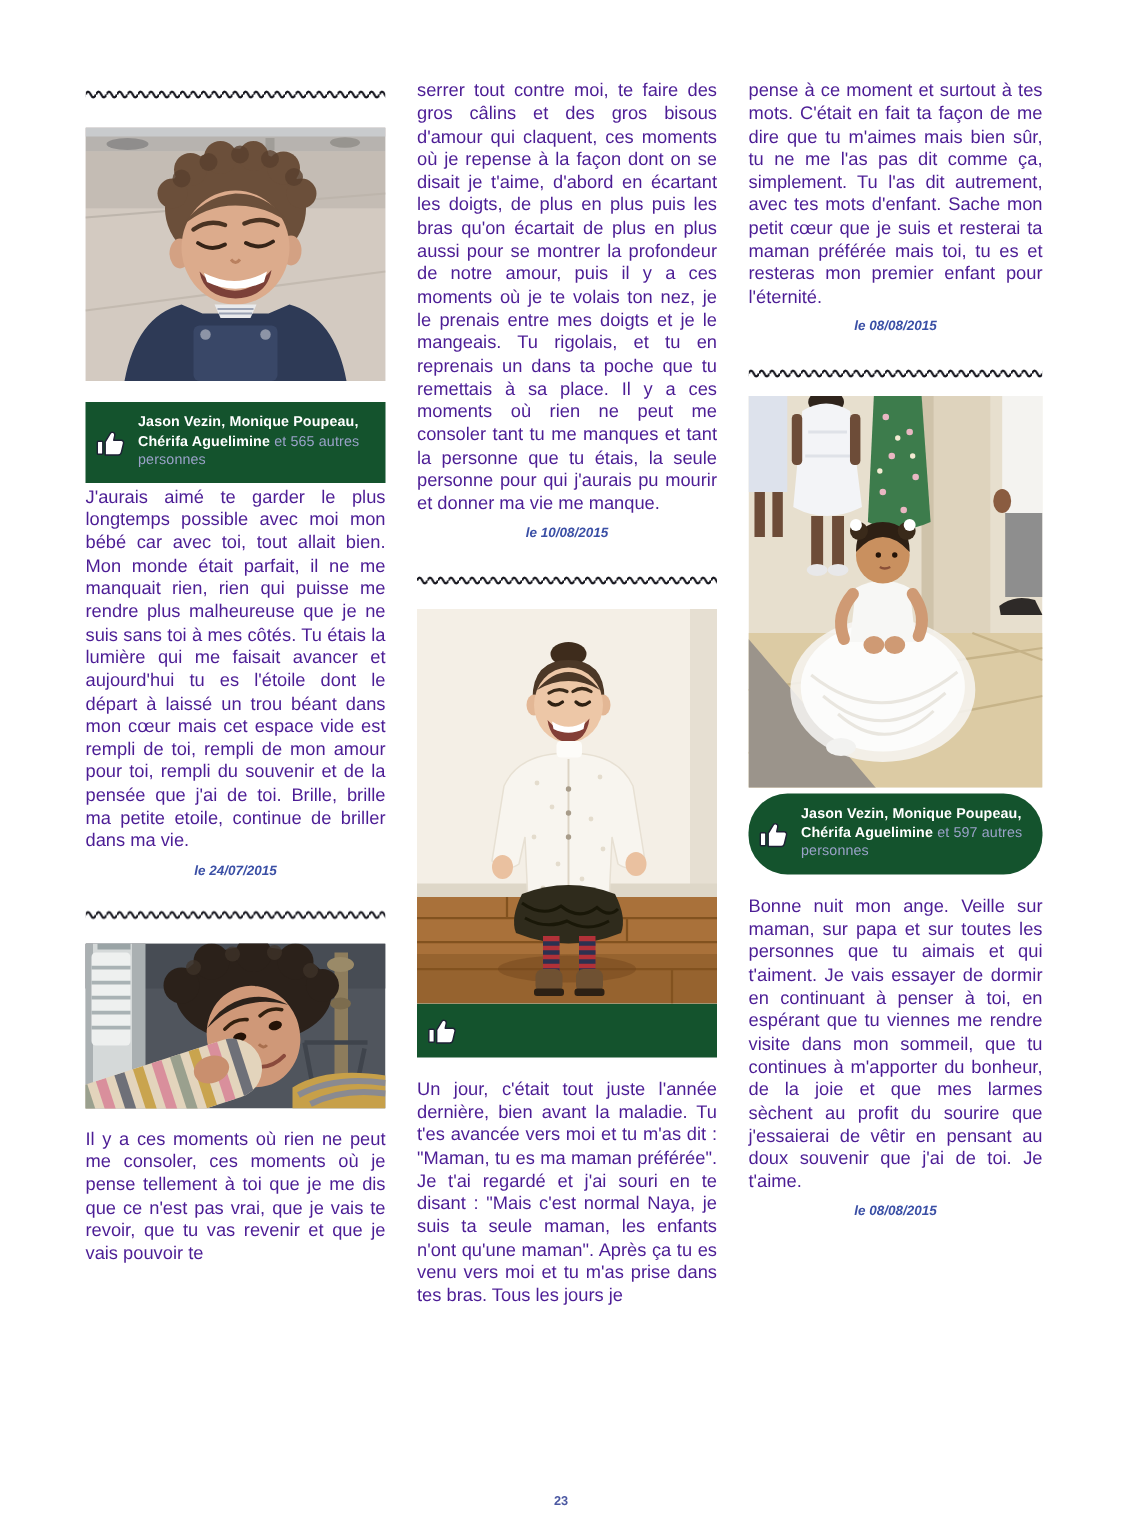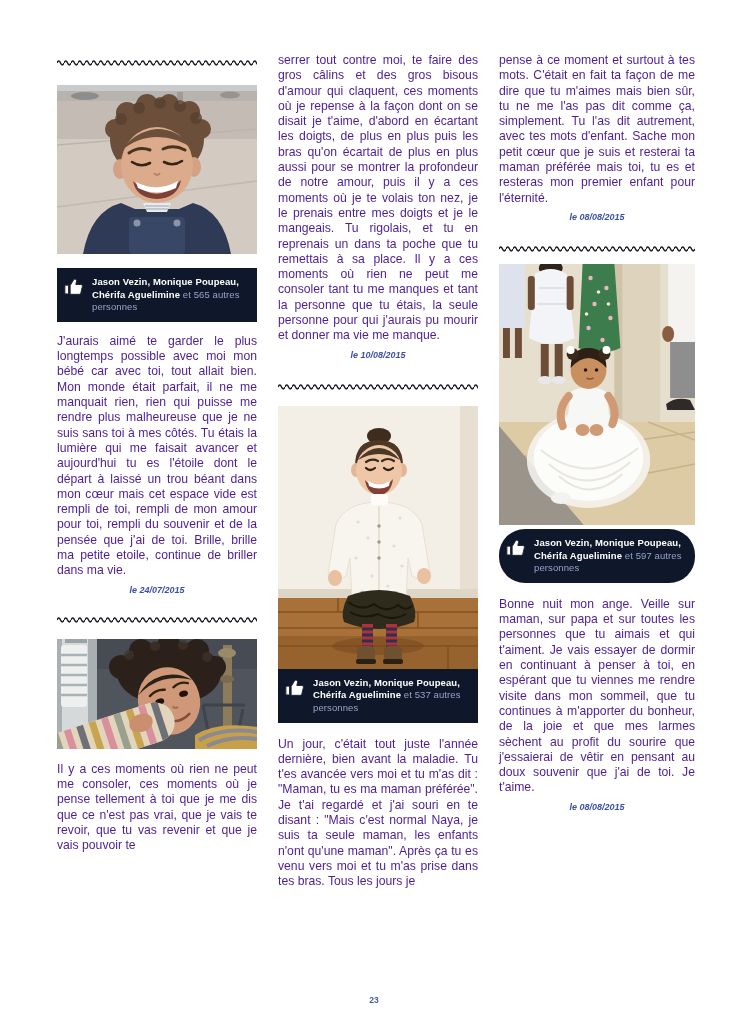--- a/index.html
+++ b/index.html
@@ -6,27 +6,27 @@
   .page{position:relative;width:748px;height:1024px;background:#ffffff;font-family:"Liberation Sans",sans-serif;overflow:hidden;}
   .cols{position:absolute;left:57px;top:48px;display:flex;gap:21px;}
   .col{width:200px;}
   .col.c3{width:196px;}
   p{margin:0;}
   .body-text{font-size:12.2px;line-height:15.3px;color:#4c1d95;text-align:justify;}
   .date{font-size:9px;font-weight:bold;font-style:italic;color:#3a4fa5;text-align:center;}
   .zig{display:block;width:100%;height:10px;}
   .photo{display:block;width:100%;}
   .ph1{height:169px;} .ph2{height:110px;} .ph3{height:263px;} .ph4{height:261px;}
-  .cap{background:#0f172a;display:flex;gap:7px;padding:8px 8px 8px 7px;}
+  .cap{background:#14532d;display:flex;align-items:center;gap:7px;padding:8px 8px 8px 7px;}
   .cap-icon{flex:0 0 auto;display:flex;}
   .cap-text{font-size:9.5px;line-height:1.33;font-weight:bold;color:#ffffff;letter-spacing:0.1px;}
   .cap-text .muted{color:#9aa2c8;font-weight:normal;}
   .pagenum{position:absolute;left:0;right:0;bottom:19px;text-align:center;font-size:8.5px;font-weight:bold;color:#4b58a2;margin-top:16px;}
   .mt0{margin-top:0;} .mt4{margin-top:4px;border-radius:26px;} .mt5{margin-top:5px;} .mt6{margin-top:6px;}
-  .mt10{margin-top:10px;} .mt12{margin-top:12px;} .mt13{margin-top:13px;} .mt14{margin-top:14px;} .mt17{margin-top:17px;} .mt20{margin-top:20px;} .mt22{margin-top:22px;}
+  .mt10{margin-top:10px;} .mt12{margin-top:2px;} .mt13{margin-top:13px;} .mt14{margin-top:14px;} .mt17{margin-top:17px;} .mt20{margin-top:20px;} .mt22{margin-top:22px;}
 </style>
 </head>
 <body>
 
 <svg width="0" height="0" style="position:absolute" aria-hidden="true">
   <defs>
     <pattern id="wavepat" width="7" height="10" patternUnits="userSpaceOnUse">
       <path d="M0 5 Q1.75 1.2 3.5 5 T7 5" fill="none" stroke="#17171f" stroke-width="1.5"></path>
     </pattern>
   </defs>
@@ -235,21 +235,20 @@
 
       <div class="cap mt0">
         <span class="cap-icon">
           <svg width="21" height="20" viewBox="0 0 24 22">
             <g stroke="#1d2134" stroke-width="1.1" fill="#ffffff" stroke-linejoin="round">
               <rect x="1" y="10" width="4.2" height="10" rx="0.8"></rect>
               <path d="M7 20.5 V10.5 L10.8 4.2 C11.2 3.4 12.1 3 12.9 3.3 C13.9 3.6 14.5 4.6 14.3 5.6 L13.5 9.3 H19.2 C20.4 9.3 21.3 10.4 21 11.6 L19.3 18.6 C19.1 19.7 18.1 20.5 17 20.5 Z"></path>
             </g>
           </svg>
         </span>
-        <span class="cap-text"><span>Jason Vezin, Monique Poupeau, Chérifa Aguelimine</span><span class="muted"> et 537 autres personnes</span></span>
       </div>
 
       <p class="body-text mt14">Un jour, c'était tout juste l'année dernière, bien avant la maladie. Tu t'es avancée vers moi et tu m'as dit : "Maman, tu es ma maman préférée". Je t'ai regardé et j'ai souri en te disant : "Mais c'est normal Naya, je suis ta seule maman, les enfants n'ont qu'une maman". Après ça tu es venu vers moi et tu m'as prise dans tes bras. Tous les jours je</p>
     </div>
 
     <div class="col c3">
       <p class="body-text mt5">pense à ce moment et surtout à tes mots. C'était en fait ta façon de me dire que tu m'aimes mais bien sûr, tu ne me l'as pas dit comme ça, simplement. Tu l'as dit autrement, avec tes mots d'enfant. Sache mon petit cœur que je suis et resterai ta maman préférée mais toi, tu es et resteras mon premier enfant pour l'éternité.</p>
       <div class="date mt6">le 08/08/2015</div>
 
       <svg class="zig mt22">

